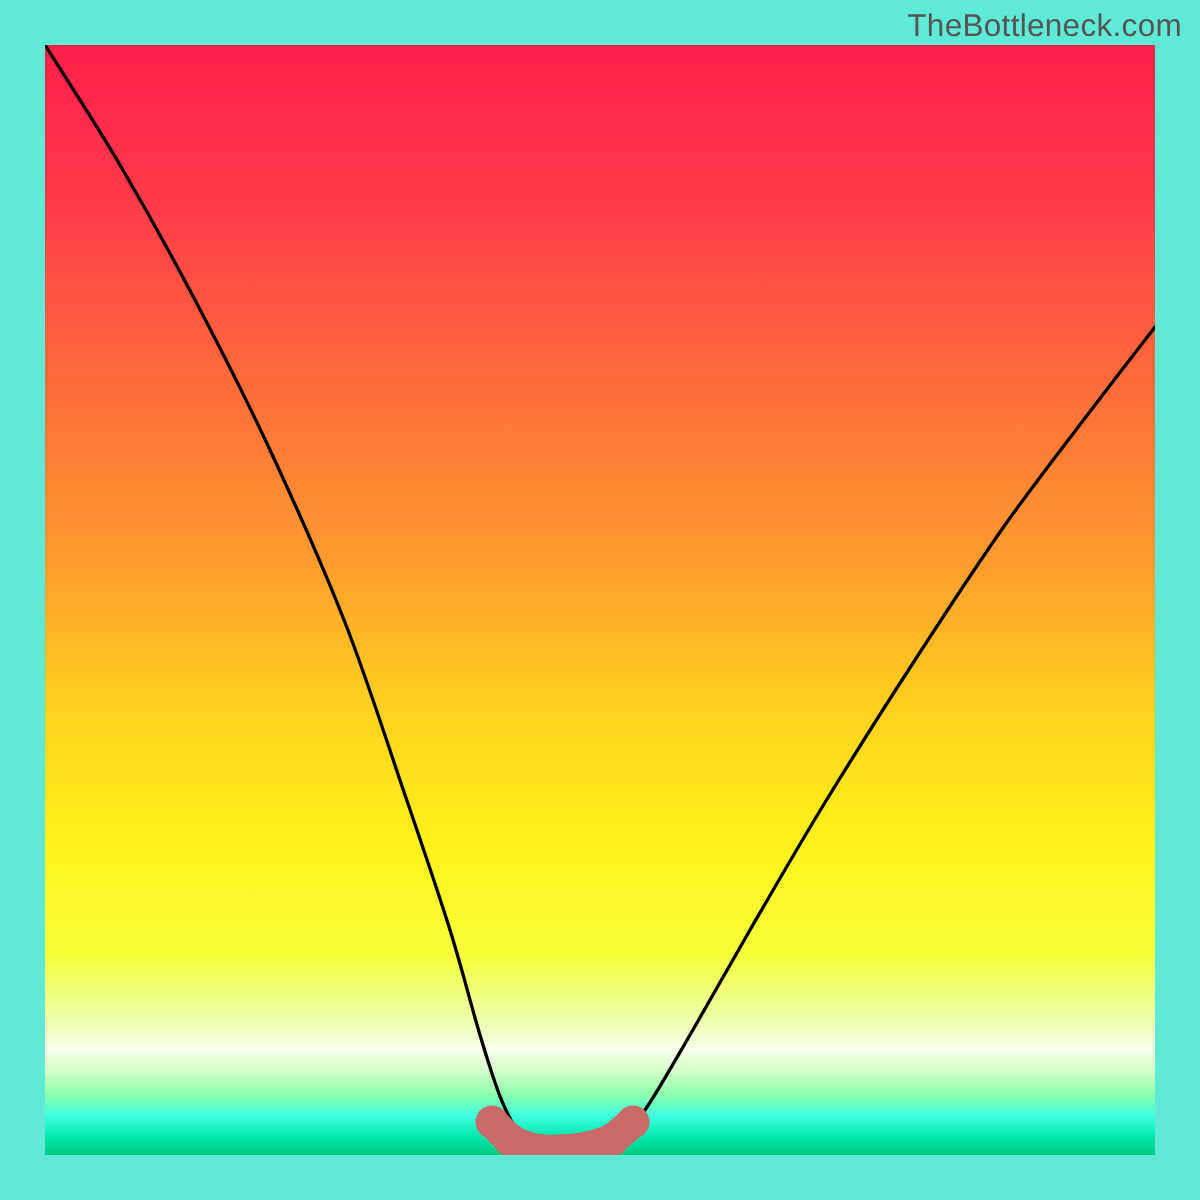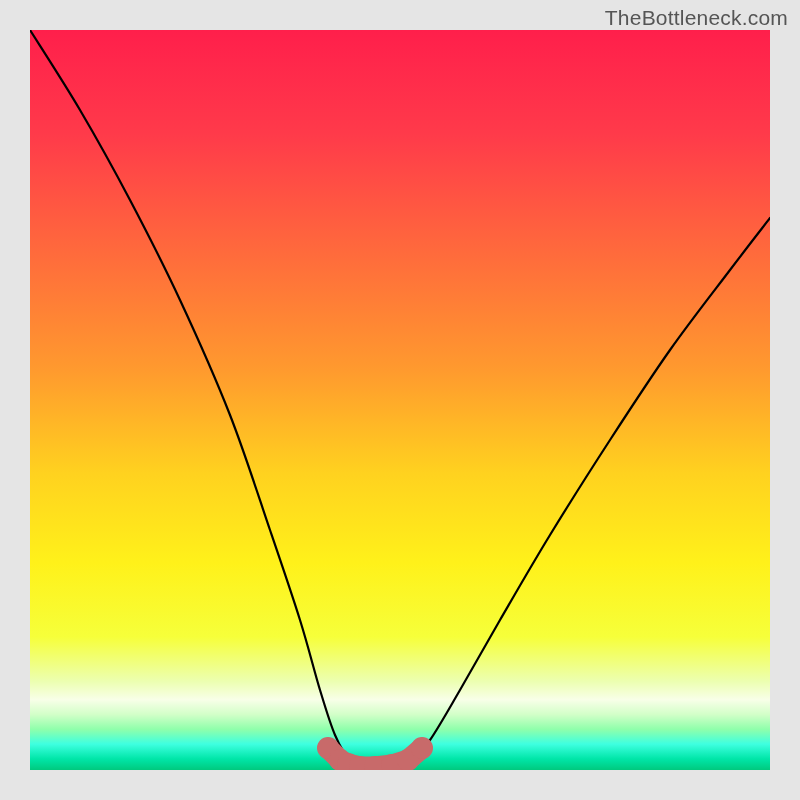--- a/index.html
+++ b/index.html
@@ -10,21 +10,21 @@
     overflow: hidden;
     background: #000;
     font-family: Arial, Helvetica, sans-serif;
   }
   .frame {
     position: absolute;
     left: 0;
     top: 0;
     width: 800px;
     height: 800px;
-    background: #e5e5e5;
+    background: #5eead4;
   }
   .plot-area {
     position: absolute;
     left: 30px;
     top: 30px;
     width: 740px;
     height: 740px;
     overflow: hidden;
   }
   .gradient {

